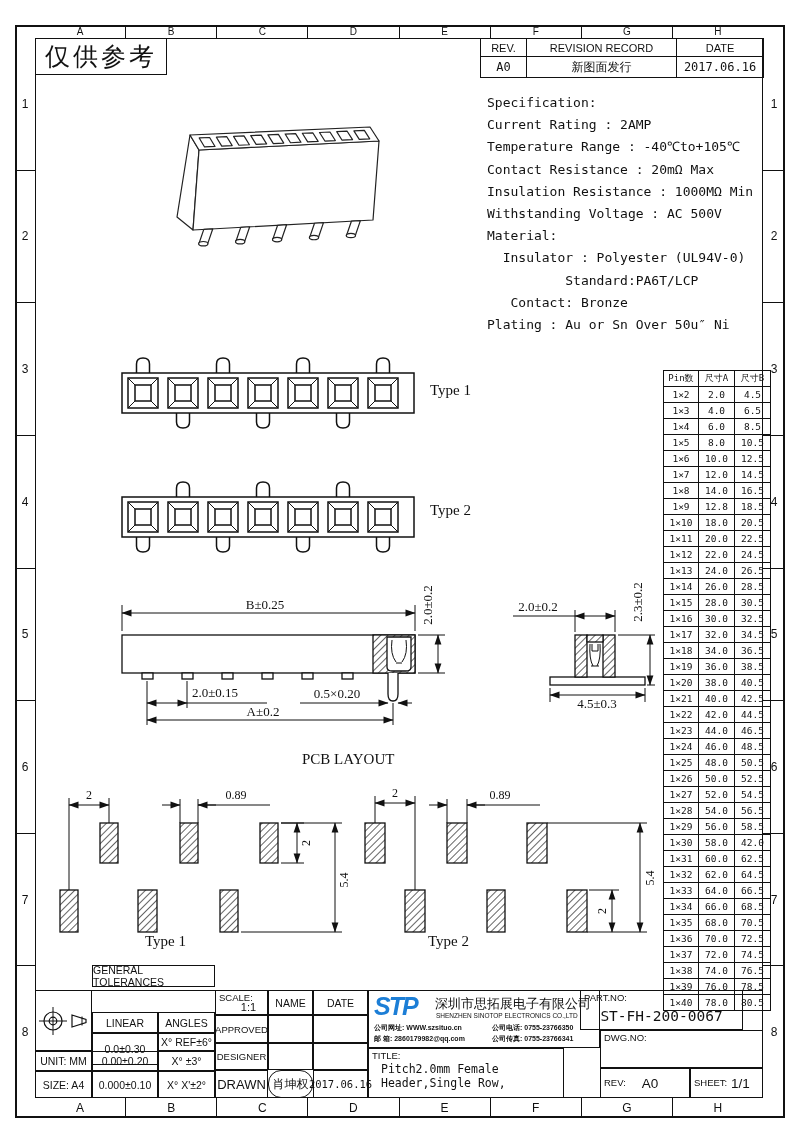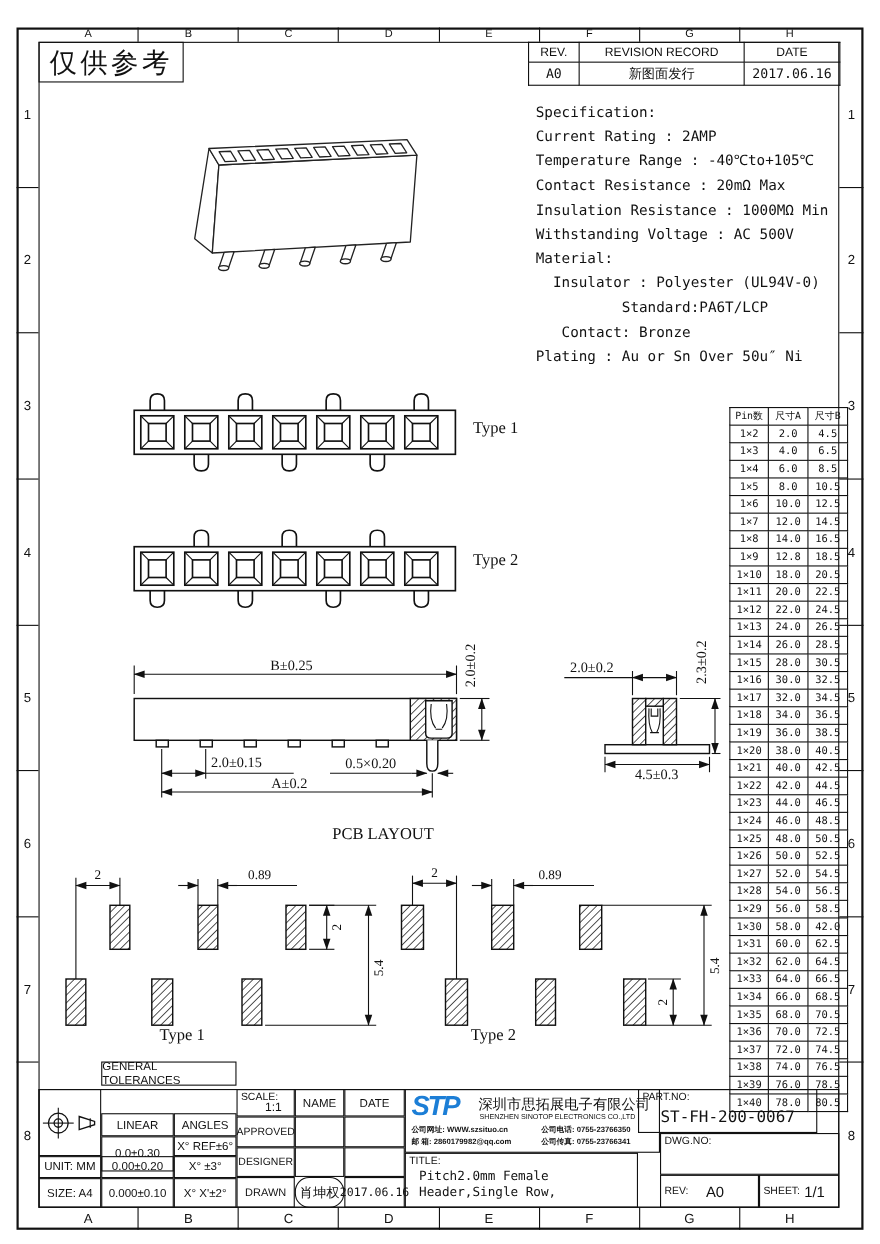--- a/index.html
+++ b/index.html
@@ -653,21 +653,21 @@
   <div class="cell" style="left:158px;top:1051px;width:57px;height:20px;">X° ±3°</div>
   <div class="cell" style="left:92px;top:1071px;width:66px;height:27px;">0.000±0.10</div>
   <div class="cell" style="left:158px;top:1071px;width:57px;height:27px;">X° X'±2°</div>
 
   <div class="cell" style="left:215px;top:990px;width:53px;height:25px;">
     <span class="lbl">SCALE:</span>
     <span style="margin-top:9px;margin-left:14px;font-size:11px;">1:1</span>
   </div>
   <div class="cell" style="left:215px;top:1015px;width:53px;height:28px;font-size:9.5px;">APPROVED</div>
   <div class="cell" style="left:215px;top:1043px;width:53px;height:27px;font-size:9.5px;">DESIGNER</div>
-  <div class="cell" style="left:215px;top:1070px;width:53px;height:28px;font-size:10px;">DRAWN</div>
+  <div class="cell" style="left:215px;top:1070px;width:53px;height:28px;font-size:13px;">DRAWN</div>
 
   <div class="cell" style="left:268px;top:990px;width:45px;height:25px;">NAME</div>
   <div class="cell" style="left:313px;top:990px;width:55px;height:25px;">DATE</div>
   <div class="cell" style="left:268px;top:1015px;width:45px;height:28px;"></div>
   <div class="cell" style="left:313px;top:1015px;width:55px;height:28px;"></div>
   <div class="cell" style="left:268px;top:1043px;width:45px;height:27px;"></div>
   <div class="cell" style="left:313px;top:1043px;width:55px;height:27px;"></div>
   <div class="cell" style="left:268px;top:1070px;width:45px;height:28px;font-size:12px;font-family:'Liberation Serif',serif;border-radius:13px;">肖坤权</div>
   <div class="cell mono" style="left:313px;top:1070px;width:55px;height:28px;font-size:10.5px;">2017.06.16</div>
 
@@ -676,21 +676,21 @@
     <span class="cn-name">深圳市思拓展电子有限公司</span>
     <span class="en-name">SHENZHEN SINOTOP ELECTRONICS CO.,LTD</span>
     <span class="contacts">
       <span>公司网址: WWW.szsituo.cn</span>
       <span>公司电话: 0755-23766350</span>
       <span>邮  箱: 2860179982@qq.com</span>
       <span>公司传真: 0755-23766341</span>
     </span>
   </div>
 
-  <div class="cell title-cell" style="left:368px;top:1048px;width:212px;height:50px;">
+  <div class="cell title-cell" style="left:368px;top:1048px;width:196px;height:50px;">
     <span class="lbl">TITLE:</span>
     <span class="mono" style="position:absolute;left:12px;top:13px;font-size:11.5px;">Pitch2.0mm Female Header,Single Row,</span>
   </div>
 
   <div class="cell" style="left:580px;top:990px;width:163px;height:40px;">
     <span class="lbl">PART.NO:</span>
     <span class="mono" style="margin-top:12px;font-size:14.5px;">ST-FH-200-0067</span>
   </div>
   <div class="cell" style="left:600px;top:1030px;width:163px;height:38px;">
     <span class="lbl">DWG.NO:</span>

